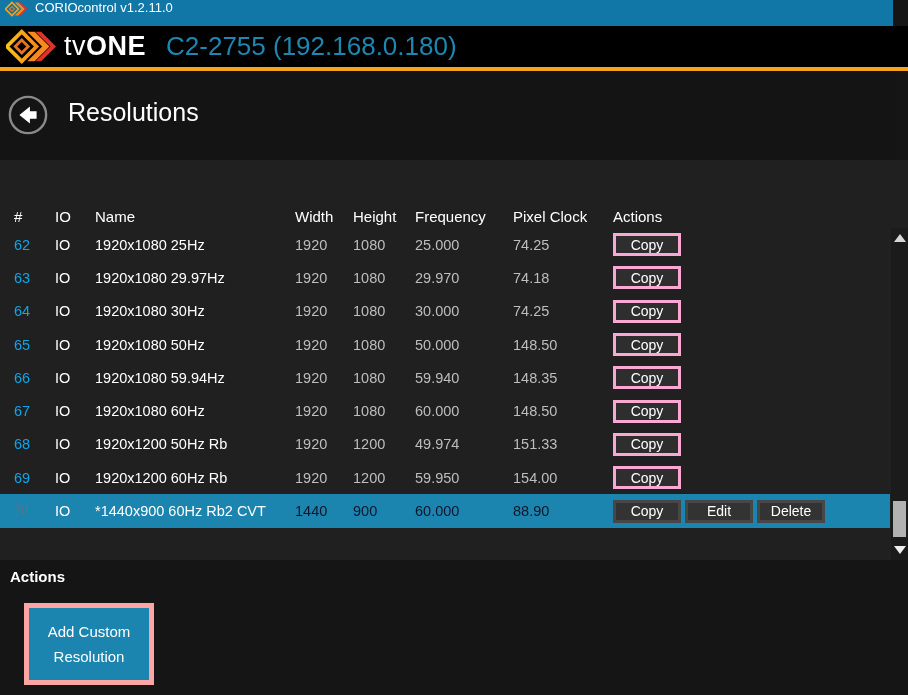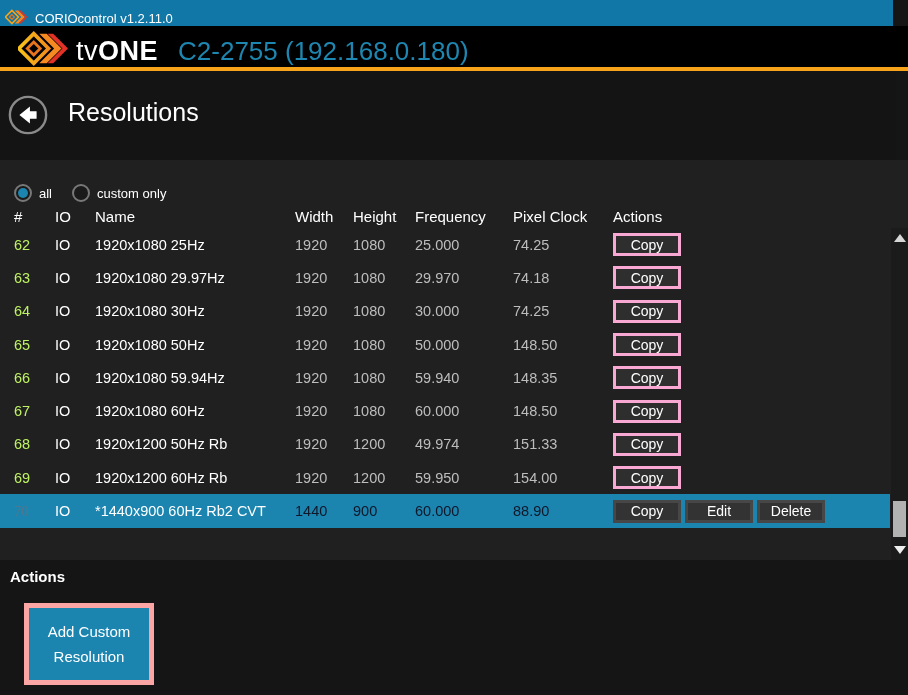--- a/index.html
+++ b/index.html
@@ -5,28 +5,28 @@
   * { box-sizing: border-box; margin: 0; padding: 0; }
   html,body { background:#000; }
   .app {
     position: relative; width: 908px; height: 695px; overflow: hidden;
     background:#151515; font-family:"Liberation Sans", sans-serif;
   }
 
   
   .titlebar {
     position:absolute; top:0; left:0; right:15px; height:26px;
-    background:#1177a6; display:flex; align-items:flex-end; gap:8px;
+    background:#1177a6; display:flex; align-items:flex-start; gap:8px;
     padding-left:5px; color:#fff; font-size:13px;
   }
 
   
   .brandbar {
     position:absolute; top:26px; left:0; right:0; height:41px;
-    background:#000; display:flex; align-items:flex-end; padding-left:18px;
+    background:#000; display:flex; align-items:center; padding-left:6px;
   }
   .brand-text { color:#fff; font-size:27px; letter-spacing:0.5px; margin-left:8px; }
   .brand-tv { font-weight:400; }
   .brand-one { font-weight:bold; }
   .device-name { color:#1e87b1; font-size:26px; margin-left:20px; }
 
   .orange-line { position:absolute; top:67px; left:0; right:0; height:4px; background:#f7a41a; }
 
   
   .page-header { position:absolute; top:71px; left:0; right:12px; height:89px; background:#141414; }
@@ -53,21 +53,21 @@
     display:grid; padding-left:14px;
     grid-template-columns: 41px 40px 200px 58px 62px 98px 100px 1fr;
     align-items:center;
   }
   .thead {
     position:absolute; top:44px; left:0; right:18px; height:24px;
     color:#fff; font-size:15px;
   }
   .rows { position:absolute; top:68px; left:0; right:18px; }
   .trow { height:33.3px; font-size:14.5px; color:#fff; }
-  .trow .c-num { color:#bef264; }
+  .trow .c-num { color:#0ea5e9; }
   .trow .c-val { color:#bdbdbd; }
   .trow.selected { background:#1b85af; }
   .trow.selected .c-num { color:#4f7890;font-family:Liberation Serif, serif; }
   .trow.selected .c-val { color:#0f172a; }
   .c-actions { display:flex; gap:4px; }
   .row-btn {
     width:68px; height:23px; background:#2e2e2e; border:3px solid #f9a8d4;
     color:#fff; font-size:14px; font-family:inherit; cursor:pointer; line-height:1;
   }
   .trow.selected .row-btn { background:#333; border-color:#474747; }
@@ -132,30 +132,20 @@
       <svg width="42" height="42" viewBox="0 0 44 44">
         <circle cx="22" cy="22" r="19" fill="none" stroke="#8a8a8a" stroke-width="2.5"></circle>
         <polygon points="13,22 24,13 24,18 31,18 31,26 24,26 24,31" fill="#fff"></polygon>
       </svg>
     </button>
     <div class="page-title">Resolutions</div>
   </div>
 
   <div class="content">
 
-    <div class="filters">
-      <span class="radio">
-        <span class="rb checked"></span>
-        <span>all</span>
-      </span>
-      <span class="radio">
-        <span class="rb"></span>
-        <span>custom only</span>
-      </span>
-    </div>
 
     <div class="thead">
       <span>#</span>
       <span>IO</span>
       <span>Name</span>
       <span>Width</span>
       <span>Height</span>
       <span>Frequency</span>
       <span>Pixel Clock</span>
       <span>Actions</span>

